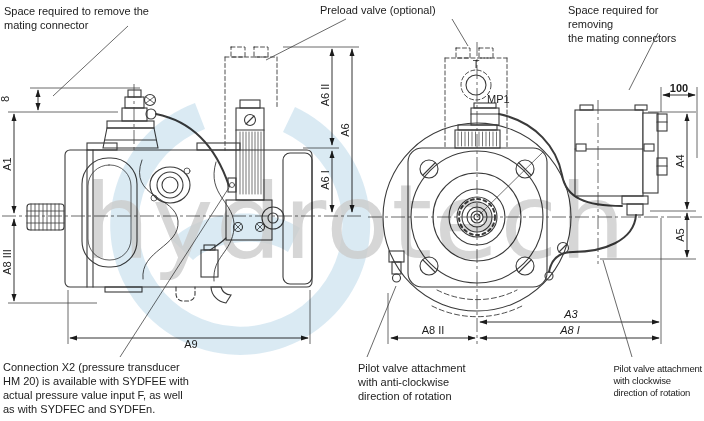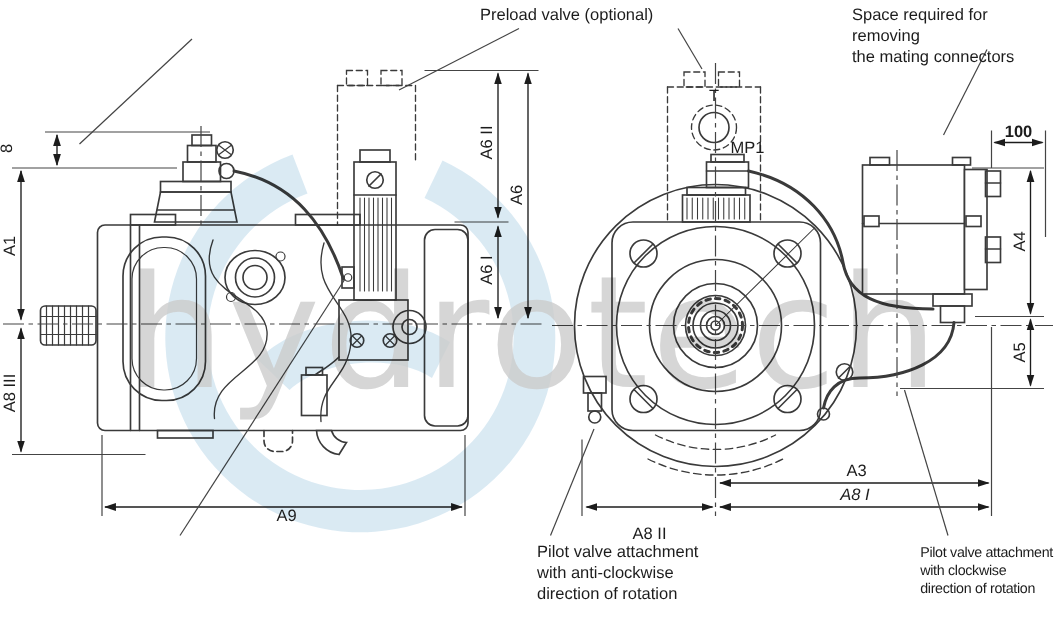--- a/index.html
+++ b/index.html
@@ -229,39 +229,45 @@
     <line x1="632" y1="357" x2="603" y2="260"></line>
   </g>
 
   <g style="mix-blend-mode:multiply">
     <path fill="#bcd9e9" opacity="0.55" d="M195,103 A130,130 0 1 0 295,107 L283,132 A102,102 0 1 1 205,129 Z"></path>
     <path fill="#bcd9e9" opacity="0.55" d="M172,240 C200,210 265,205 300,228 L288,252 C262,235 215,240 193,260 Z"></path>
     <text x="84" y="258" font-size="104" letter-spacing="2" fill="#cccccc" opacity="0.8" style="font-family:'DejaVu Sans',sans-serif;">hydrotech</text>
   </g>
 </svg>
 
+<div class="note" style="left:4px;top:4px;">Space required to remove the
+mating connector</div>
 <div class="note" style="left:568px;top:3px;">Space required for removing
 the mating connectors</div>
 <div class="note" style="left:320px;top:3px;">Preload valve (optional)</div>
+<div class="note" style="left:3px;top:360px;">Connection X2 (pressure transducer
+HM 20) is available with SYDFEE with
+actual pressure value input F, as well
+as with SYDFEC and SYDFEn.</div>
 <div class="note" style="left:358px;top:361px;">Pilot valve attachment
 with anti-clockwise
 direction of rotation</div>
 <div class="note small" style="right:2px;top:363px;">Pilot valve attachment
 with clockwise
 direction of rotation</div>
 
 <div class="dim rot" style="left:5px;top:99px;">8</div>
 <div class="dim rot" style="left:7px;top:164px;">A1</div>
 <div class="dim rot" style="left:7px;top:262px;">A8 III</div>
 <div class="dim rot" style="left:325px;top:95px;">A6 II</div>
 <div class="dim rot" style="left:345px;top:130px;">A6</div>
 <div class="dim rot" style="left:325px;top:180px;">A6 I</div>
 <div class="dim" style="left:191px;top:344px;">A9</div>
-<div class="dim" style="left:433px;top:330px;margin-top:26px;">A8 II</div>
-<div class="dim" style="left:571px;top:314px;">A3</div>
+<div class="dim" style="left:433px;top:330px;">A8 II</div>
+<div class="dim" style="left:571px;top:314px;font-style:italic;">A3</div>
 <div class="dim" style="left:570px;top:330px;font-style:italic;">A8 I</div>
 <div class="dim" style="left:679px;top:88px;font-weight:bold;">100</div>
 <div class="dim rot" style="left:680px;top:161px;">A4</div>
 <div class="dim rot" style="left:680px;top:235px;">A5</div>
 
 <div class="dim" style="left:476px;top:64px;">T</div>
 <div class="port" style="left:487px;top:93px;text-align:center;">MP1</div>
 
 </div>
 

